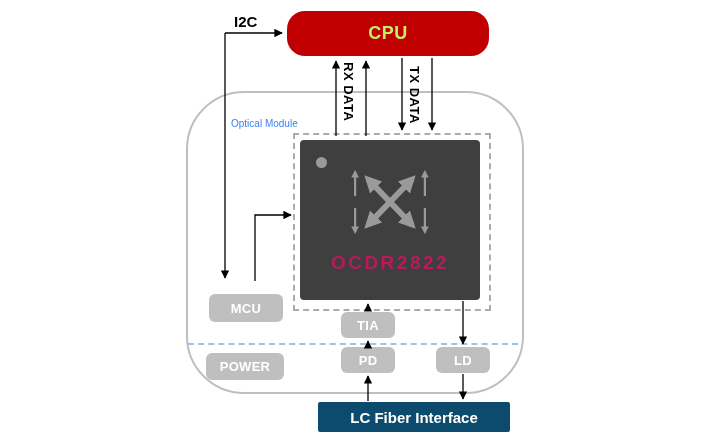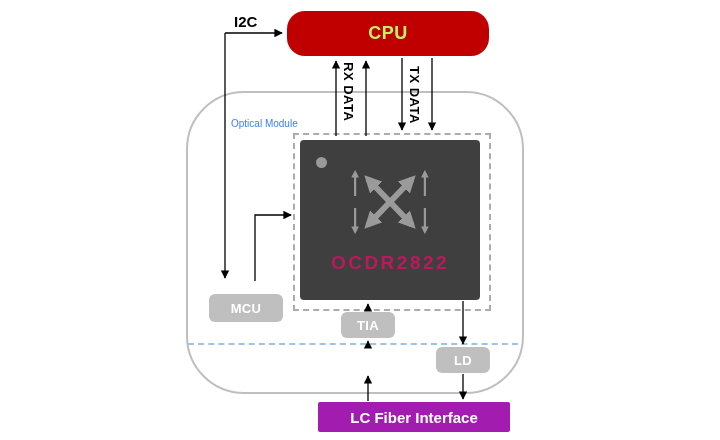--- a/index.html
+++ b/index.html
@@ -57,21 +57,21 @@
   .pd{left:341px;top:347px;width:54px;height:26px;}
   .power{left:206px;top:353px;width:78px;height:27px;}
   .ld{left:436px;top:347px;width:54px;height:26px;}
   
   .dash-line{
     left:188px;top:343px;width:330px;height:0;
     border-top:2px dashed #9DC3E6;
   }
   
   .fiber{
-    left:318px;top:402px;width:192px;height:30px;background:#a21caf;
+    left:318px;top:402px;width:192px;height:30px;background:#0c4a6e;
     display:flex;align-items:center;justify-content:center;color:#fff;
     font-weight:bold;font-size:15px;border-radius:2px;
   }
   .wires{left:0;top:0;pointer-events:none;}
 </style>
 </head>
 <body>
 
 <div class="canvas">
 
@@ -117,20 +117,26 @@
   </svg>
 
   <div class="abs chip-label">OCDR2822</div>
 
   <div class="abs block mcu">
     <span>MCU</span>
   </div>
   <div class="abs block tia">
     <span>TIA</span>
   </div>
+  <div class="abs block pd">
+    <span>PD</span>
+  </div>
+  <div class="abs block power">
+    <span>POWER</span>
+  </div>
   <div class="abs block ld">
     <span>LD</span>
   </div>
 
   <div class="abs fiber">
     <span>LC Fiber Interface</span>
   </div>
 
   <svg class="abs wires" width="720" height="440" viewBox="0 0 720 440">
     <defs>

